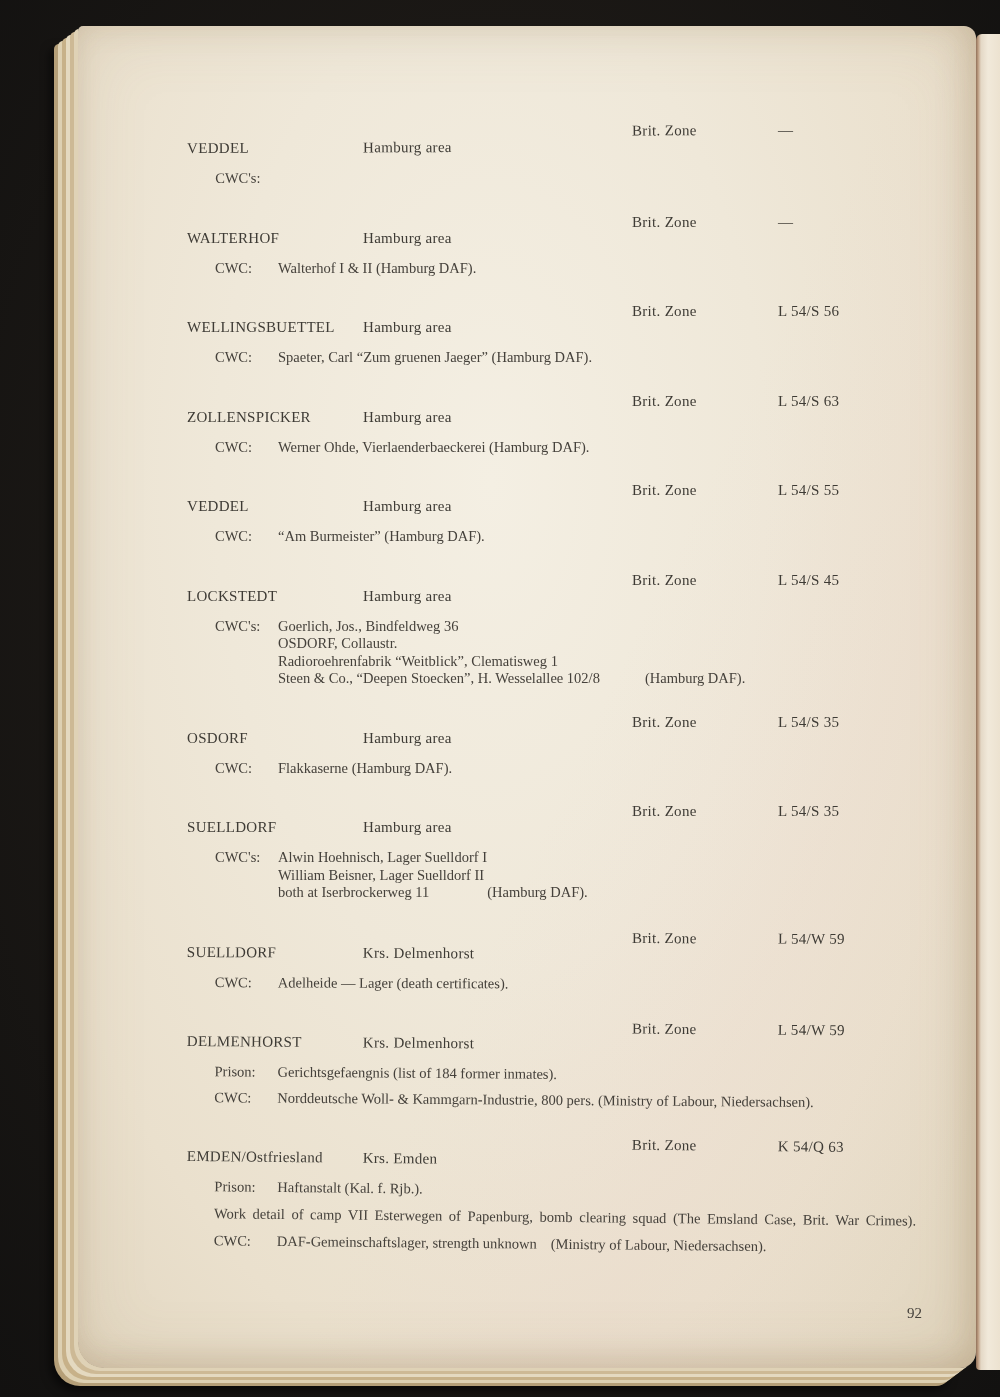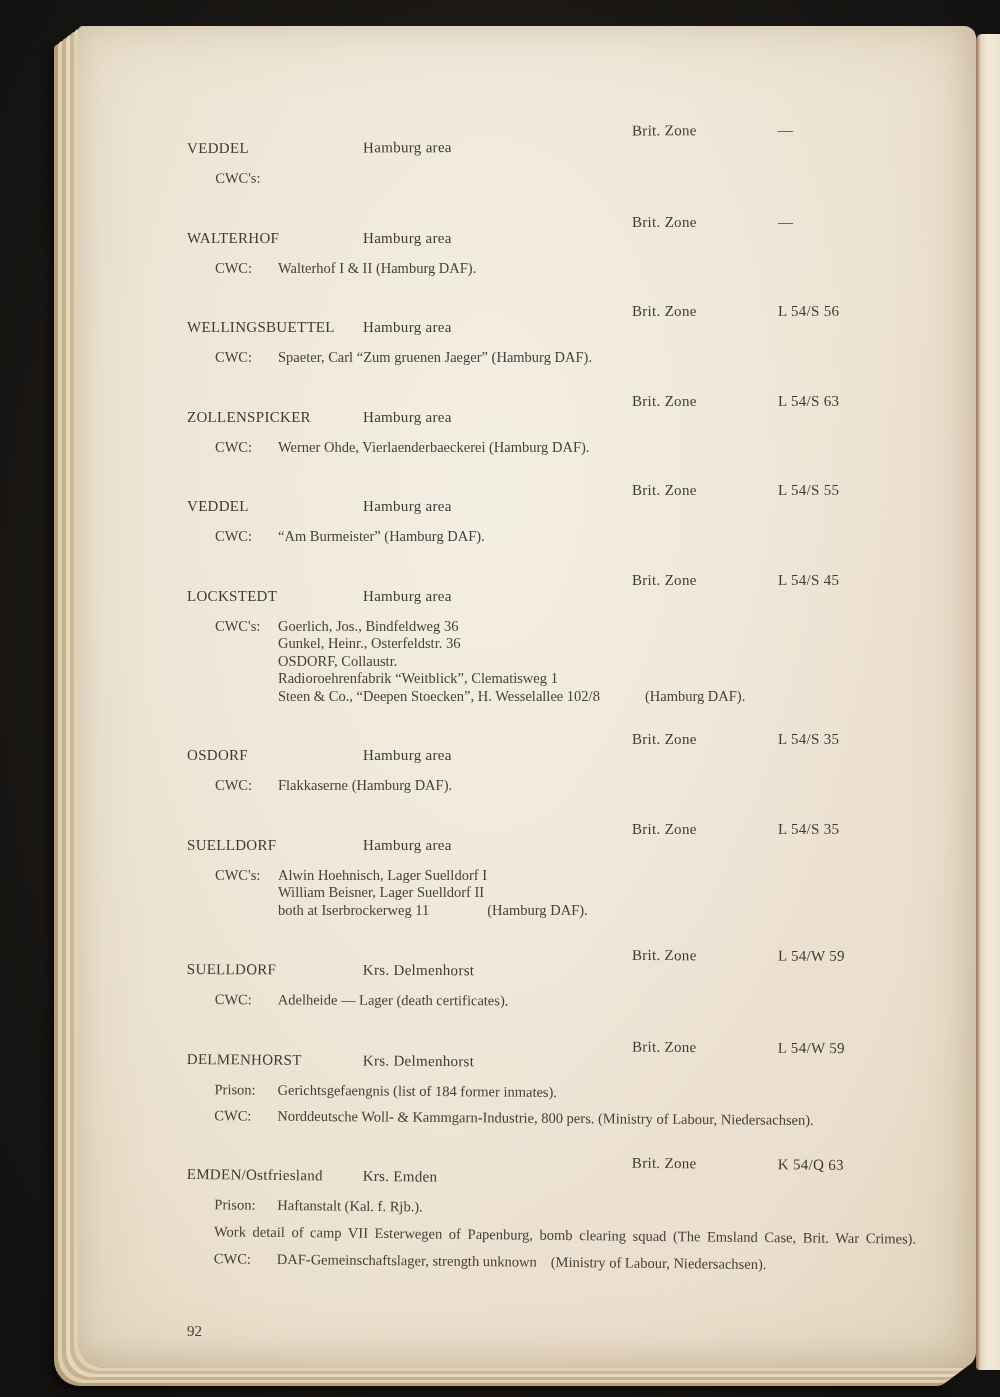--- a/index.html
+++ b/index.html
@@ -68,21 +68,21 @@
   .entry:nth-child(11) .suffix { margin-left:14px; }
 
   .record.paragraph { margin-top:6px; margin-bottom:10px; }
   .record.paragraph .rec-line {
     white-space:normal; width:718px; text-align:justify;
     word-spacing:3px; padding-left:30px; text-indent:-30px;
     line-height:18px;
   }
 
   .page-number {
-    margin-top:56px; text-align:left; padding-right:26px;
+    margin-top:56px; text-align:right; padding-right:26px;
     font-size:15px; color:#45413b;
   }
 </style>
 </head>
 <body>
 
 <div class="adjacent-page"></div>
 
 <div class="page">
   <div class="content">
@@ -174,21 +174,20 @@
       <span class="h-name">LOCKSTEDT</span>
       <span class="h-loc">Hamburg area</span>
       <span class="h-zone">Brit. Zone</span>
       <span class="h-grid">L 54/S 45</span>
     </div>
     <div class="records">
   <div class="record">
     <span class="rec-label">CWC's:</span>
     <div class="rec-lines">
                 <div class="rec-line"><span>Goerlich, Jos., Bindfeldweg 36</span></div>
-                <div class="rec-line"><span>Gunkel, Heinr., Osterfeldstr. 36</span></div>
                 <div class="rec-line"><span>OSDORF, Collaustr.</span></div>
                 <div class="rec-line"><span>Radioroehrenfabrik “Weitblick”, Clematisweg 1</span></div>
                 <div class="rec-line"><span>Steen &amp; Co., “Deepen Stoecken”, H. Wesselallee 102/8</span><span class="suffix">(Hamburg DAF).</span></div>
               </div>
   </div>
 </div>
   </div>
 
   <div class="entry">
     <div class="entry-header">

